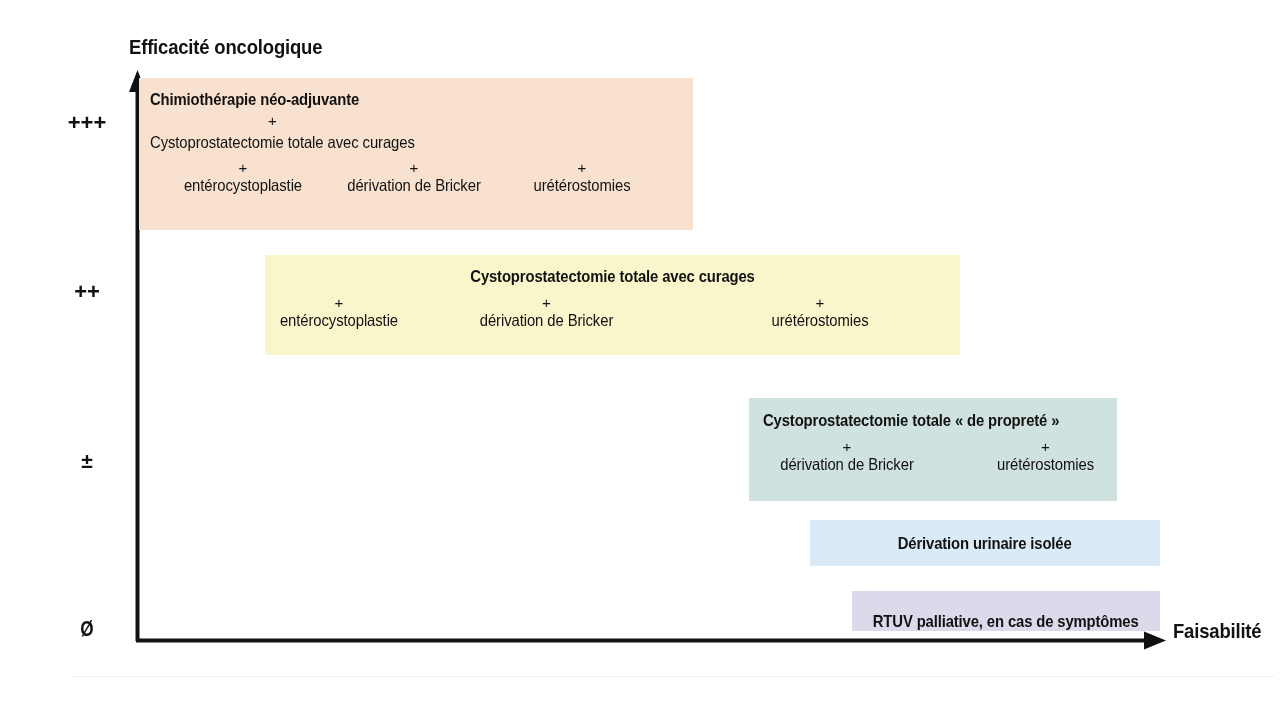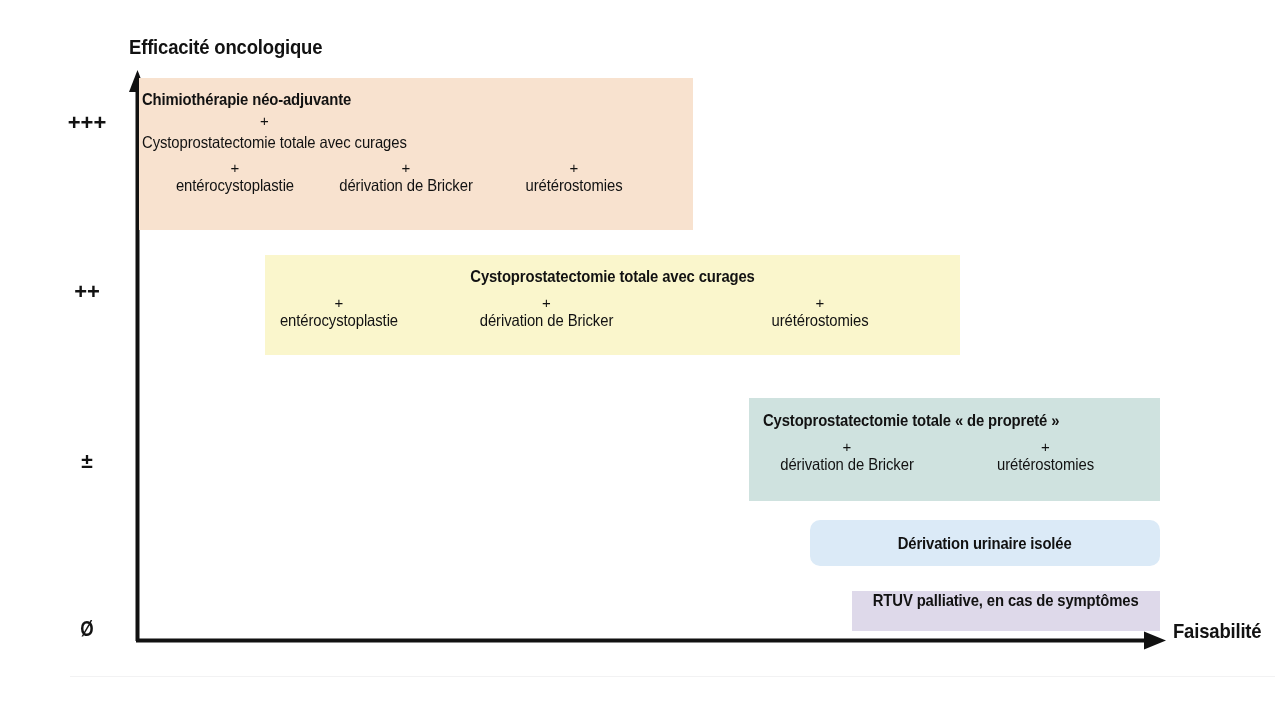--- a/index.html
+++ b/index.html
@@ -105,21 +105,21 @@
     text-align: center;
   }
 
   
   #box-neoadjuvant {
     left: 107px;
     top: 78px;
     width: 554px;
     height: 152px;
     background: #f8e2cf;
-    padding: 12px 0 0 3px;
+    padding: 12px 0 0 11px;
   }
   #box-neoadjuvant .row-plus-1 {
     width: 245px;
     margin-top: 4px;
   }
   #box-neoadjuvant .line-cysto {
     margin-top: 4px;
   }
   #box-neoadjuvant .cols {
     display: flex;
@@ -165,21 +165,21 @@
     display: block;
   }
   #box-cystoprostatectomy .col.c1 { width: 148px; }
   #box-cystoprostatectomy .col.c2 { width: 267px; }
   #box-cystoprostatectomy .col.c3 { width: 280px; }
 
   
   #box-proprete {
     left: 717px;
     top: 398px;
-    width: 411px;
+    width: 368px;
     height: 103px;
     background: #cfe2df;
     padding: 13px 0 0 14px;
   }
   #box-proprete .cols {
     display: flex;
     margin-top: 9px;
     width: 397px;
   }
   #box-proprete .col {
@@ -196,31 +196,30 @@
   
   #box-derivation {
     left: 778px;
     top: 520px;
     width: 350px;
     height: 46px;
     background: #dbeaf7;
     display: flex;
     align-items: center;
     justify-content: center;
-    border-radius: 10px;
   }
   
   #box-rtuv {
     left: 820px;
     top: 591px;
     width: 308px;
     height: 40px;
     background: #ded9ea;
     display: flex;
-    align-items: flex-start;
+    align-items: flex-end;
     justify-content: center;
   }
   #box-derivation .headline,
   #box-rtuv .headline {
     transform-origin: center center;
     text-align: center;
   }
 
   
   #bottom-rule {

